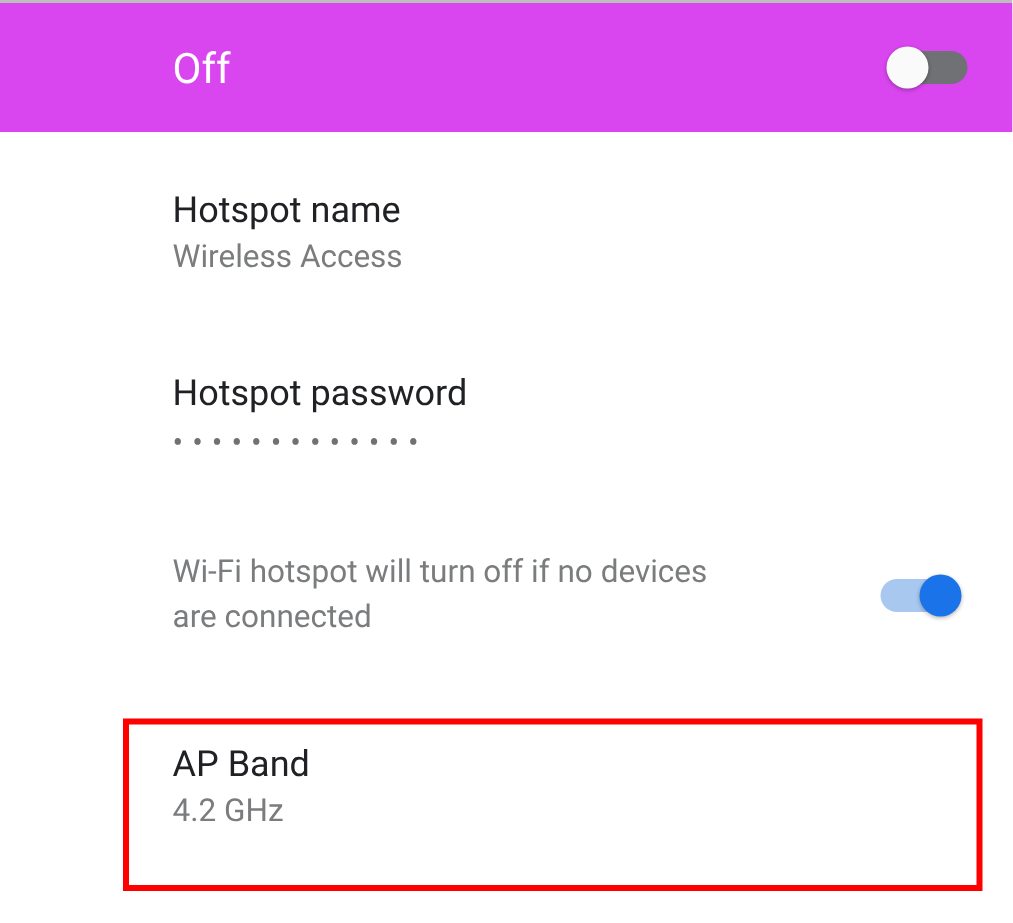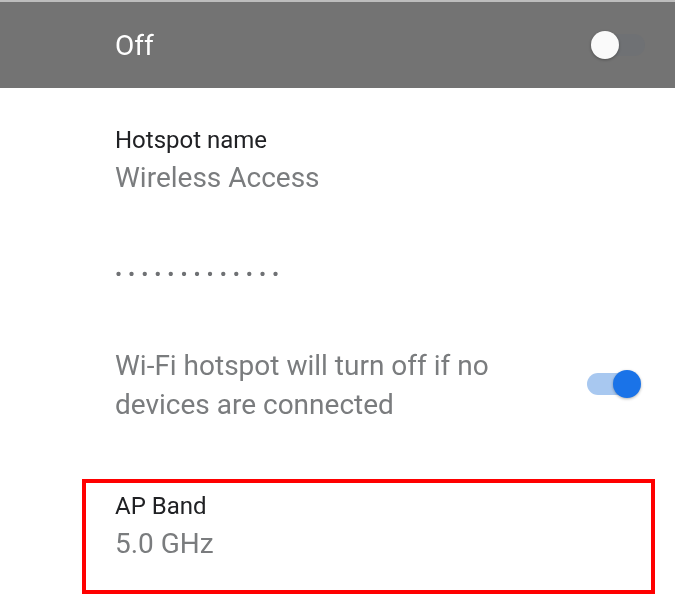--- a/index.html
+++ b/index.html
@@ -12,21 +12,21 @@
       width: 675px;
       height: 615px;
       background: #ffffff;
       overflow: hidden;
     }
     .top-border {
       height: 2px;
       background: #bdbdbd;
     }
     .header-bar {
-      background: #737373;
+      background: #d946ef;
       height: 86px;
       display: flex;
       align-items: center;
       justify-content: space-between;
       padding-left: 115px;
       padding-right: 30px;
     }
     .header-title {
       color: #ffffff;
       font-size: 28px;
@@ -82,21 +82,21 @@
     .setting-text {
       flex: 1;
     }
     .setting-title {
       font-size: 24px;
       color: #202124;
       font-weight: 400;
       line-height: 1.35;
     }
     .setting-subtitle {
-      font-size: 28px;
+      font-size: 21px;
       color: #7a7c7e;
       font-weight: 400;
       line-height: 1.4;
       margin-top: 2px;
     }
     .setting-switch-holder {
       margin-left: 20px;
       padding-right: 6px;
     }
     .highlight-box {
@@ -139,38 +139,39 @@
 
   <div class="setting-row row-hotspot-name">
     <div class="setting-text">
       <div class="setting-title">Hotspot name</div>
       <div class="setting-subtitle">Wireless Access</div>
     </div>
   </div>
 
   <div class="setting-row row-hotspot-password">
     <div class="setting-text">
+      <div class="setting-title">Hotspot password</div>
       <div class="dots">•••••••••••••</div>
     </div>
   </div>
 
   <div class="setting-row row-auto-off">
     <div class="setting-text">
       <div class="setting-subtitle auto-off-subtitle">Wi-Fi hotspot will turn off if no devices are connected</div>
     </div>
     <div class="setting-switch-holder">
       <div class="switch on">
         <div class="switch-track"></div>
         <div class="switch-thumb"></div>
       </div>
     </div>
   </div>
 
   <div class="setting-row row-ap-band">
     <div class="setting-text">
       <div class="setting-title">AP Band</div>
-      <div class="setting-subtitle">5.0 GHz</div>
+      <div class="setting-subtitle">4.2 GHz</div>
     </div>
   </div>
 
 </div>
 
 <div class="highlight-box"></div>
 
 </body></html>

